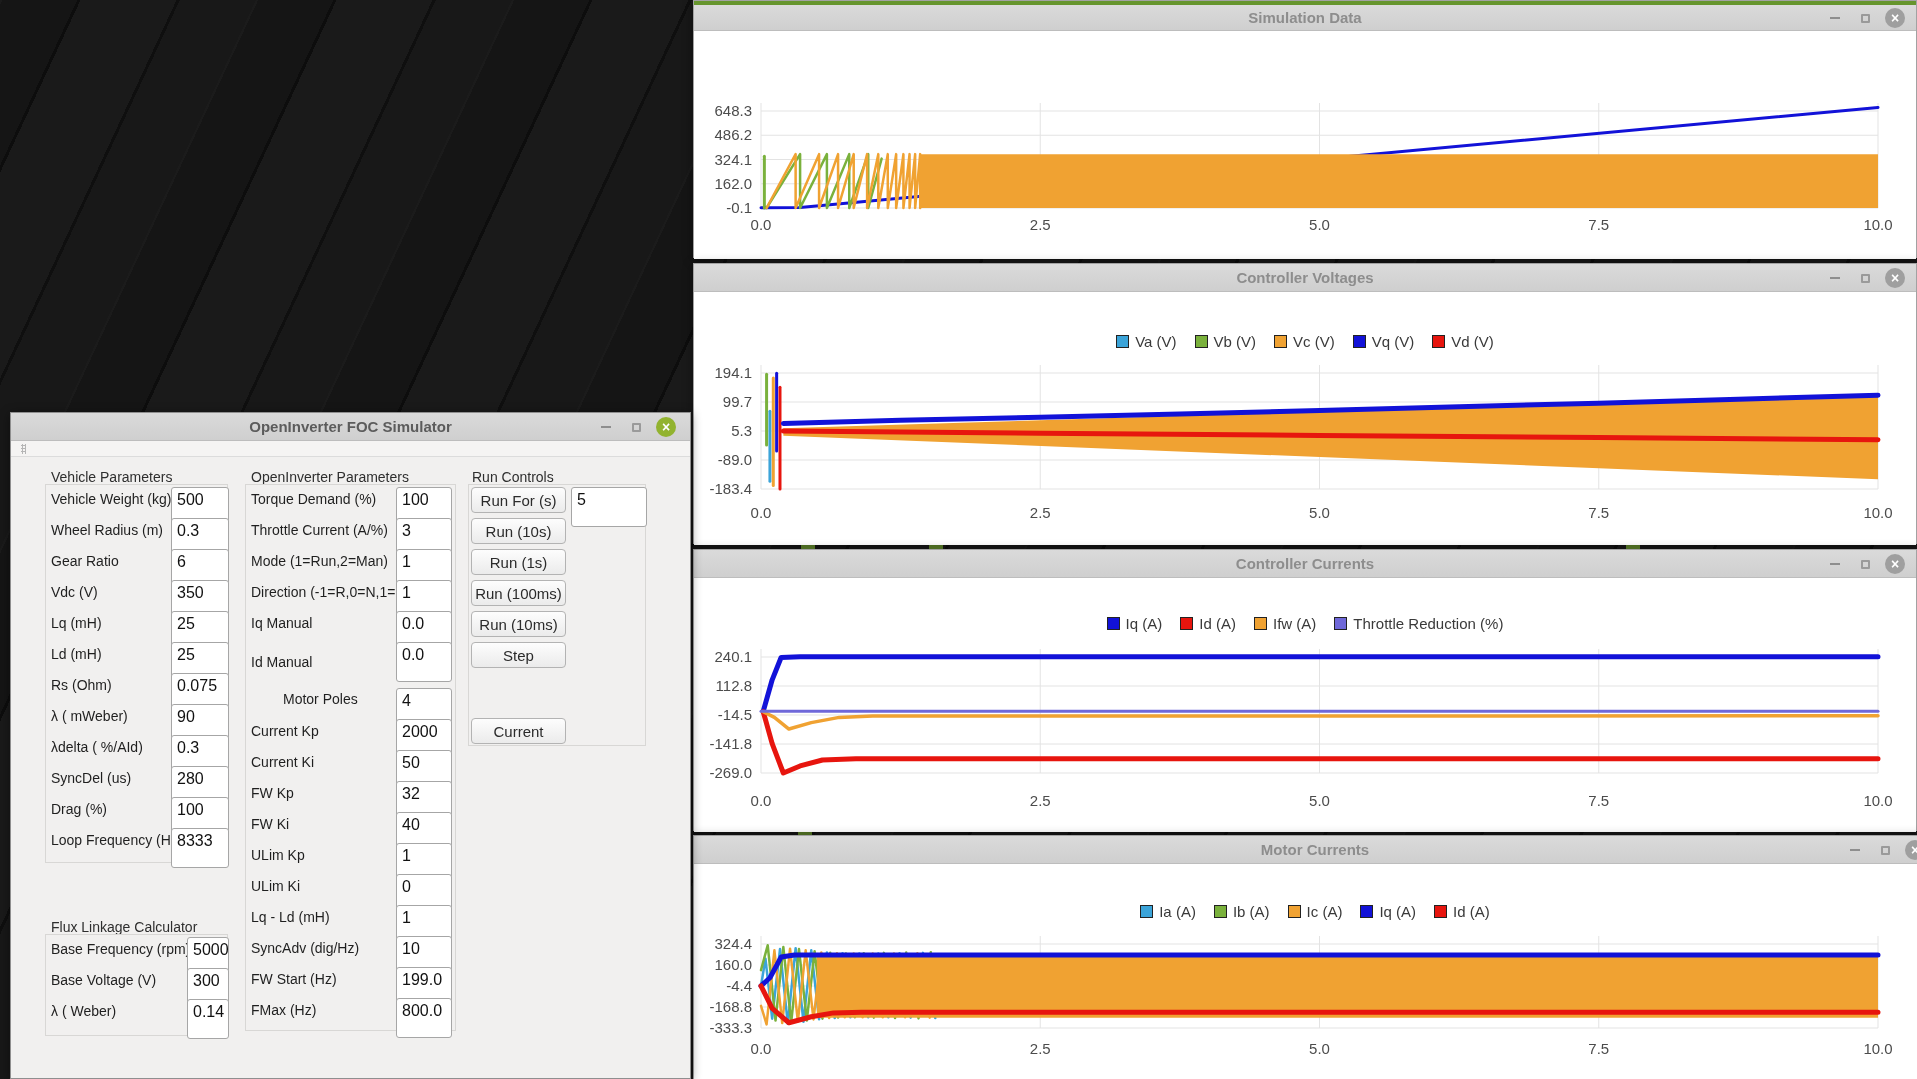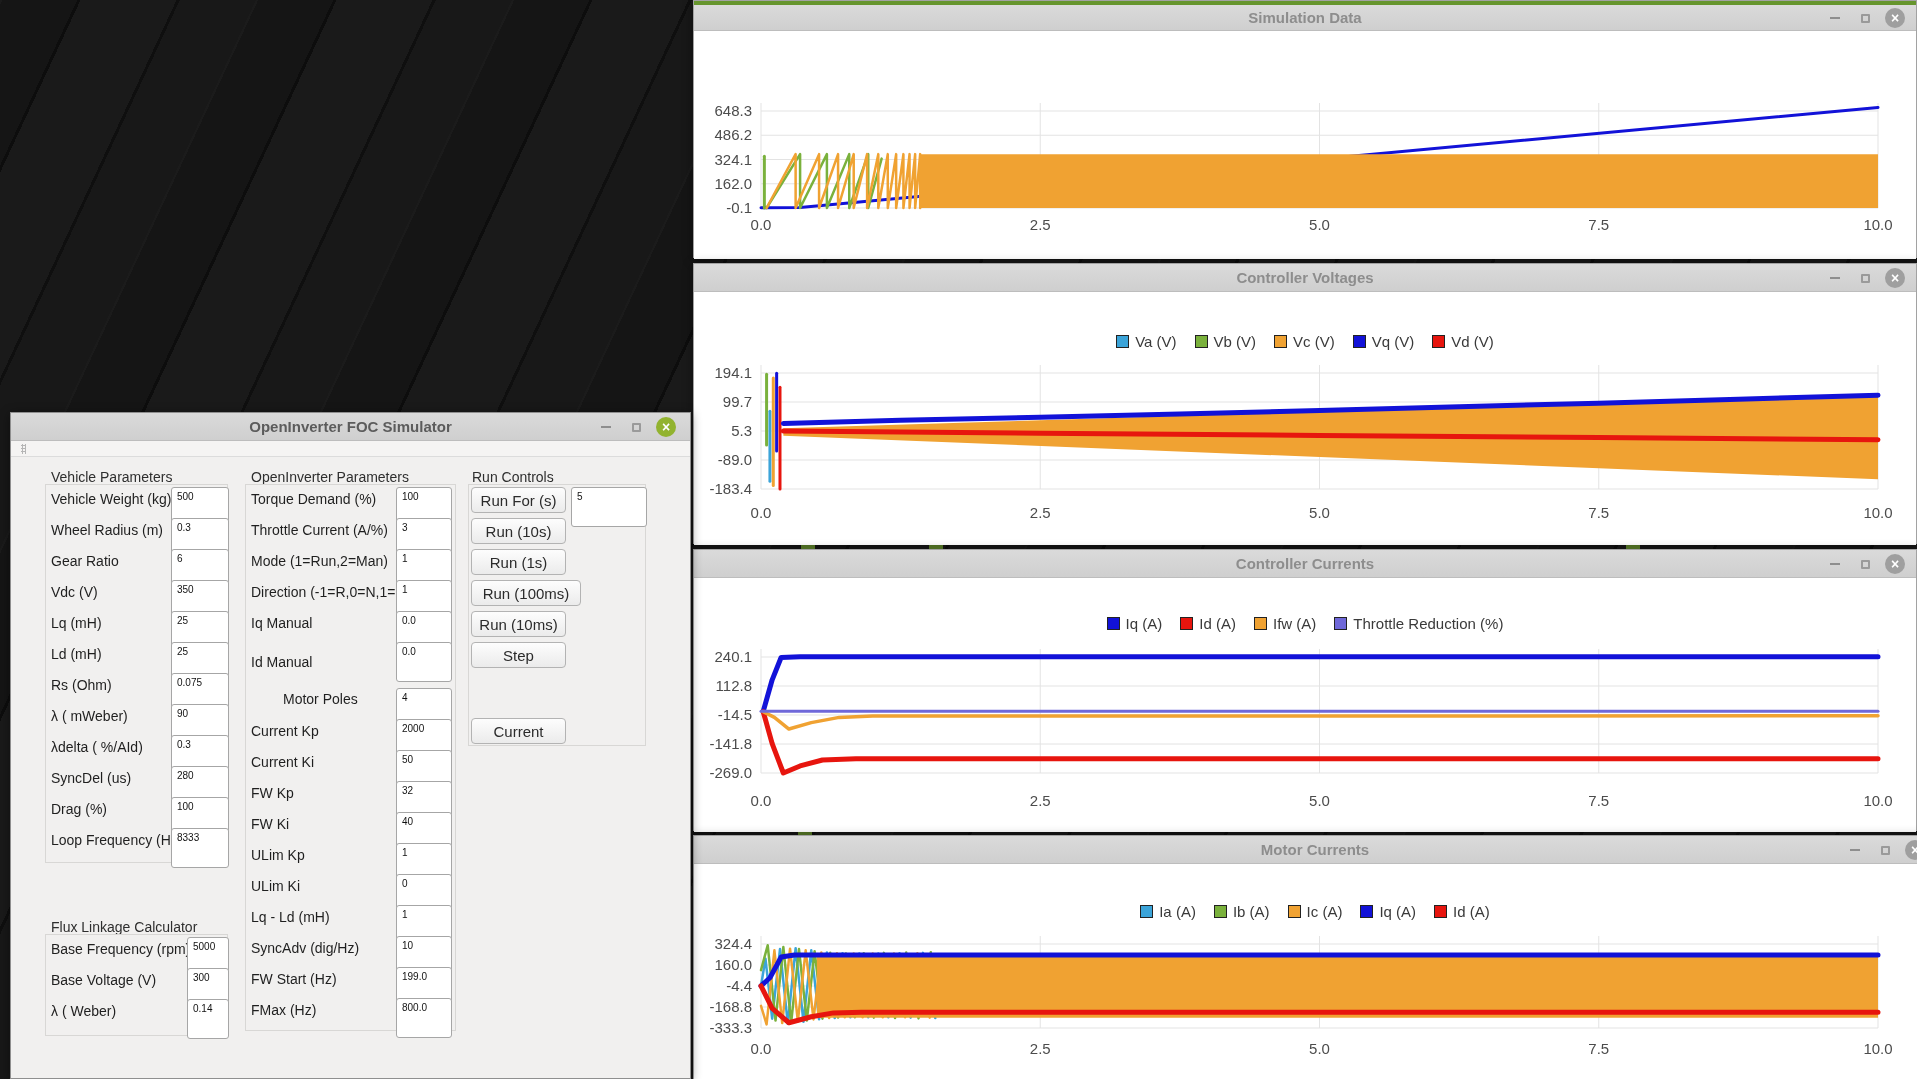--- a/index.html
+++ b/index.html
@@ -32,21 +32,21 @@
   .legend .sq { width:13px; height:13px; border:1px solid #222; display:inline-block; }
   svg text { font-family:"Liberation Sans",sans-serif; font-size:15px; fill:#4c4c4c; }
   .toolbar { height:16px; background:#f5f4f3; border-bottom:1px solid #dcdcdc; position:relative; }
   .grip { position:absolute; left:10px; top:3px; width:5px; height:10px;
     background-image:radial-gradient(#b5b5b5 1px, transparent 1.2px); background-size:3px 3px; }
   .form-content { position:absolute; left:0; top:44px; right:0; bottom:0; }
   .group-label { position:absolute; font-size:14px; color:#2e2e2e; white-space:nowrap; }
   .group-box { position:absolute; border:1px solid #d8d7d5; }
   .p-label { position:absolute; font-size:14px; color:#1f1f1f; white-space:nowrap; }
   .p-input { position:absolute; background:#fff; border:1px solid #a6a6a6; border-radius:3px;
-    font-size:10px; color:#111; padding:3px 0 0 5px; height:40px; }
+    font-size:16px; color:#111; padding:3px 0 0 5px; height:40px; }
   .btn { position:absolute; height:26px; background:linear-gradient(#fdfdfd,#ebebeb);
     border:1px solid #b3b3b3; border-radius:4px; font-size:15px; color:#2b2b2b;
     display:flex; align-items:center; justify-content:center; cursor:pointer; }
   .gap-dash { position:absolute; width:14px; height:4px; background:#6a9430; }
 </style>
 </head>
 <body>
 
 <div class="desktop"></div>
 <div class="gap-dash" style="left:801px; top:545px;"></div>
@@ -361,18 +361,18 @@
       <div class="p-label" style="left: 40px; top: 515px;">Base Voltage (V)</div>
       <div class="p-input" style="left: 176px; top: 511px; width: 42px;">300</div>
       <div class="p-label" style="left: 40px; top: 546px;">λ ( Weber)</div>
       <div class="p-input" style="left: 176px; top: 542px; width: 42px;">0.14</div>
       <div class="group-label" style="left: 461px; top: 12px;">Run Controls</div>
       <div class="group-box" style="left: 457px; top: 27px; width: 178px; height: 262px;"></div>
       <div class="btn" style="left: 460px; top: 30px; width: 95px;">Run For (s)</div>
       <div class="p-input" style="left: 560px; top: 30px; width: 76px;">5</div>
       <div class="btn" style="left: 460px; top: 61px; width: 95px;">Run (10s)</div>
       <div class="btn" style="left: 460px; top: 92px; width: 95px;">Run (1s)</div>
-      <div class="btn" style="left: 460px; top: 123px; width: 110px;">Run (100ms)</div>
+      <div class="btn" style="left: 460px; top: 123px; width: 95px;">Run (100ms)</div>
       <div class="btn" style="left: 460px; top: 154px; width: 95px;">Run (10ms)</div>
       <div class="btn" style="left: 460px; top: 185px; width: 95px;">Step</div>
       <div class="btn" style="left: 460px; top: 261px; width: 95px;">Current</div>
     </div>
 </div>
 
 </body></html>

